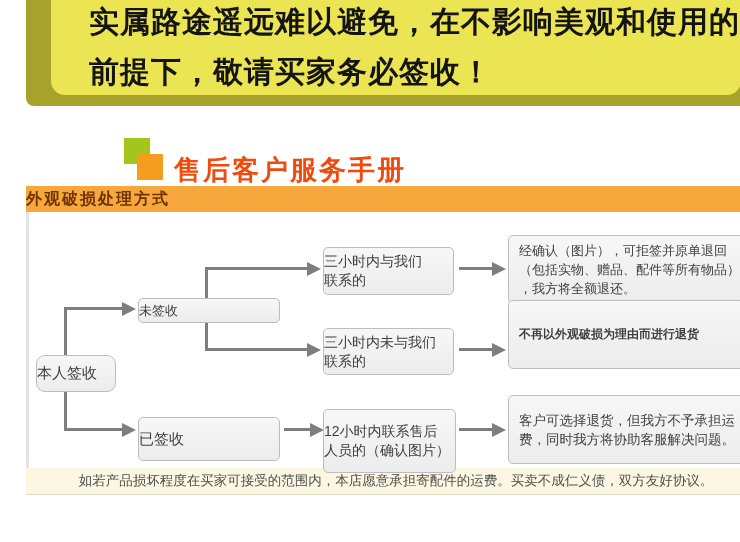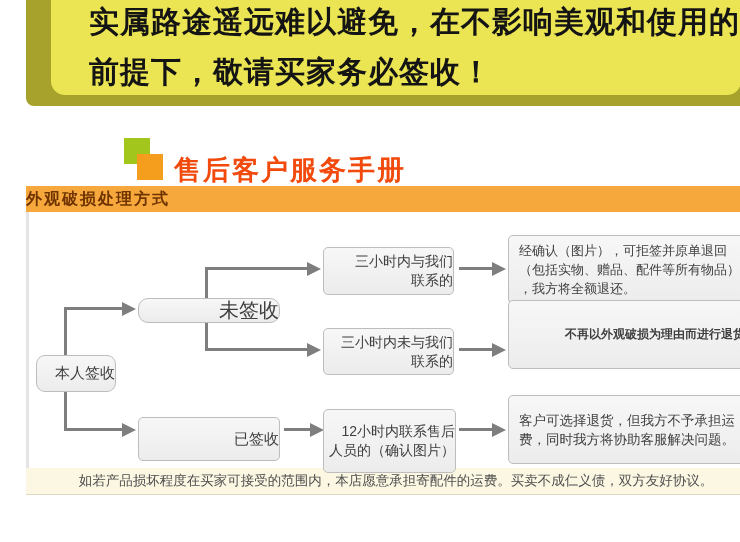--- a/index.html
+++ b/index.html
@@ -34,24 +34,24 @@
   .orange-bar { width:740px; height:26px; background:#f7a83d; text-align:left; line-height:26px;
                 color:#6f3300; font-size:16px; font-weight:bold; letter-spacing:2px; }
 
   
   .flowchart { position:relative; width:740px; height:256px; background:#fff; }
   .edge-sliver { position:absolute; left:0; top:0; width:3px; height:256px; background:#e4e4e4; }
 
   .fbox { position:absolute; background:linear-gradient(#f7f7f7,#ececec); border:1px solid #bdbdbd;
           border-radius:5px; color:#3e3e3e; display:flex; flex-direction:column; justify-content:center; }
   .fbox .ln { width:100%; }
-  .center { text-align:right; }
+  .center { text-align:left; }
 
   .b-benren { left:10px;  top:143px; width:80px;  height:37px; border-radius:9px; font-size:15px; }
-  .b-wei    { left:112px; top:86px;  width:142px; height:25px; font-size:20px;border-radius:10px; }
+  .b-wei    { left:112px; top:86px;  width:142px; height:25px; font-size:13px; }
   .b-yi     { left:112px; top:205px; width:142px; height:44px; font-size:15px; }
   .b-mid    { left:297px; width:131px; font-size:14px; line-height:19px; }
   .b-mid1   { top:35px;  height:48px; }
   .b-mid2   { top:116px; height:47px; }
   .b-mid3   { top:197px; height:64px; width:133px; }
   .b-right  { left:482px; width:248px; height:69px; font-size:13px; line-height:19px; padding:0 10px; }
   .b-r1 { top:23px; }
   .b-r2 { top:88px; font-size:12px;font-weight:bold; }
   .b-r3 { top:183px; font-size:13.5px; }
 

